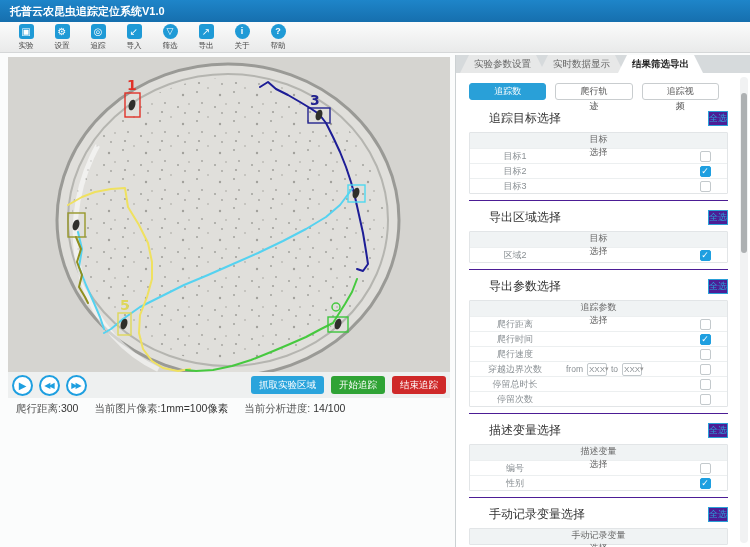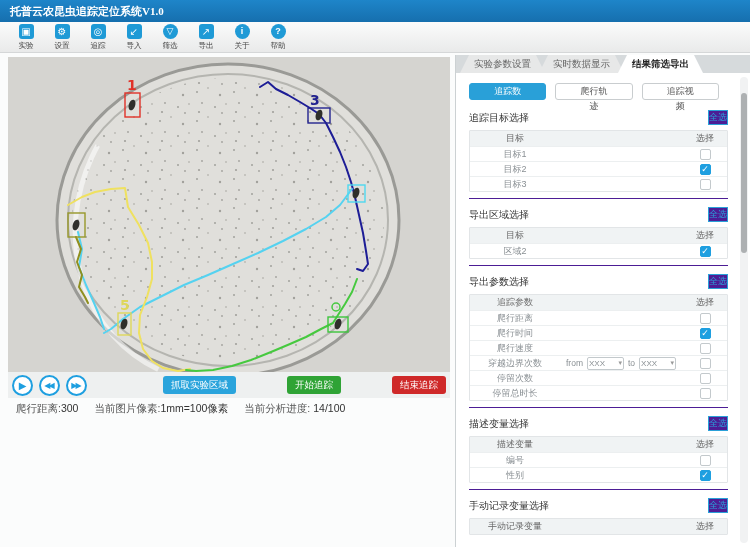--- a/index.html
+++ b/index.html
@@ -6,21 +6,21 @@
   body{
     width:750px;height:547px;overflow:hidden;position:relative;
     font-family:"Liberation Sans","DejaVu Sans",sans-serif;
     background:#fbfcfc;-webkit-font-smoothing:antialiased;
   }
   
   .titlebar{
     position:absolute;top:0;left:0;width:750px;height:22px;
     background:linear-gradient(#1e85c9,#166fae);
     color:#fff;font-size:11px;font-weight:bold;line-height:22px;
-    padding-left:10px;box-sizing:border-box;font-family:Liberation Serif, serif;
+    padding-left:10px;box-sizing:border-box;
   }
   
   .toolbar{
     position:absolute;top:22px;left:0;width:750px;height:31px;
     background:linear-gradient(#fbfbfb,#e9eaea);
     border-bottom:1px solid #d5d7d8;
     display:flex;align-items:center;padding-left:8px;box-sizing:border-box;
   }
   .tb-item{width:36px;display:flex;flex-direction:column;align-items:center;cursor:pointer;}
   .tb-icon{
@@ -78,43 +78,43 @@
   .scroll-thumb{position:absolute;top:16px;left:1px;width:6px;height:160px;background:#adb0b2;border-radius:3px;cursor:pointer;}
   .views{display:flex;margin:2px 0 10px 0;}
   .view-btn{
     height:17px;line-height:15px;padding:0 23px;font-size:9px;border-radius:3px;margin-right:9px;
     background:#fff;border:1px solid #c9cdcf;color:#555;cursor:pointer;font-family:inherit;
   }
   .view-btn.active{background:#29a0d8;border-color:#29a0d8;color:#fff;}
   .panel-section{padding-top:8px;margin-bottom:6px;border-top:1px solid #4c1d95;}
   .panel-section:first-of-type{border-top:none;padding-top:0;}
   .sec-head{display:flex;align-items:center;justify-content:space-between;margin-bottom:5px;}
-  .sec-title{font-size:10px;color:#333;}
+  .sec-title{font-size:12px;color:#333;margin-left:20px;}
   .select-all{
     width:20px;height:15px;line-height:13px;font-size:9px;border-radius:0;
     background:#4c1d95;border:1px solid #2aa0d8;color:#2aa0d8;cursor:pointer;padding:0;font-family:inherit;
   }
   .tbl{border:1px solid #e2e5e7;border-radius:1px;}
   .trow{display:flex;align-items:center;height:14px;border-top:1px solid #eceff0;background:#fff;}
-  .trow:first-child{border-top:none;}
+  .trow:first-child{border-top:none;flex-direction:column;}
   .trow.thead{background:#f0f3f4;height:15px;}
   .c-label{width:90px;text-align:center;font-size:9px;color:#8a9094;white-space:nowrap;}
   .thead .c-label,.thead .c-sel{color:#666;}
   .c-mid{flex:1;display:flex;align-items:center;font-size:8.5px;color:#8a9094;}
   .c-sel{width:44px;text-align:center;font-size:9px;color:#8a9094;display:flex;justify-content:center;}
   .cb{
     width:11px;height:11px;border:1px solid #c3c9cc;border-radius:2px;background:#fff;
     box-sizing:border-box;display:inline-block;cursor:pointer;
     font-size:9px;line-height:9px;color:#fff;text-align:center;
   }
   .cb.checked{background:#1e9fe0;border-color:#1e9fe0;}
   .rangebox{display:flex;align-items:center;margin-left:2px;}
   .rangebox .rlbl{margin:0 4px;color:#8a9094;}
   .sel{
-    width:37px;height:13px;border:1px solid #c3c9cc;border-radius:2px;background:#fff;
+    width:20px;height:13px;border:1px solid #c3c9cc;border-radius:2px;background:#fff;
     display:inline-flex;align-items:center;justify-content:space-between;
     font-size:8px;color:#8a9094;padding:0 1px;box-sizing:border-box;cursor:pointer;
   }
   .sel .caret{font-size:7px;color:#999;}
 </style>
 </head>
 <body>
 
 <div class="titlebar">
   <span>托普云农昆虫追踪定位系统V1.0</span>
@@ -207,21 +207,21 @@
         <span>▶</span>
       </div>
       <div class="pb-btn">
         <span class="dbl">◀◀</span>
       </div>
       <div class="pb-btn">
         <span class="dbl">▶▶</span>
       </div>
     </span>
   <span class="spacer"></span>
-  <span id="actions" style="display:flex;align-items:flex-end;gap:44px;">
+  <span id="actions" style="display:flex;align-items:flex-end;">
       <button class="act-btn" style="background: rgb(42, 164, 220);">抓取实验区域</button>
       <button class="act-btn" style="background: rgb(47, 163, 53);">开始追踪</button>
       <button class="act-btn" style="background: rgb(207, 41, 41);">结束追踪</button>
     </span>
 </div>
 
 <div class="statusbar" id="statusbar">
     <span class="st-item"><span class="st-lbl">爬行距离:</span><span class="st-val">300</span></span>
     <span class="st-item"><span class="st-lbl">当前图片像素:</span><span class="st-val">1mm=100像素</span></span>
     <span class="st-item"><span class="st-lbl">当前分析进度:</span><span class="st-val"> 14/100</span></span>
@@ -340,28 +340,28 @@
                     <span>XXX</span>
                     <span class="caret">▾</span>
                   </span>
                 </span>
               </div>
               <div class="c-sel">
                 <span class="cb"></span>
               </div>
             </div>
             <div class="trow">
+              <div class="c-label">停留总时长</div>
+              <div class="c-mid"></div>
+              <div class="c-sel">
+                <span class="cb"></span>
+              </div>
+            </div>
+            <div class="trow">
               <div class="c-label">停留次数</div>
-              <div class="c-mid"></div>
-              <div class="c-sel">
-                <span class="cb"></span>
-              </div>
-            </div>
-            <div class="trow">
-              <div class="c-label">停留总时长</div>
               <div class="c-mid"></div>
               <div class="c-sel">
                 <span class="cb"></span>
               </div>
             </div>
           </div>
         </div>
         <div class="panel-section">
           <div class="sec-head">
             <span class="sec-title">描述变量选择</span>

